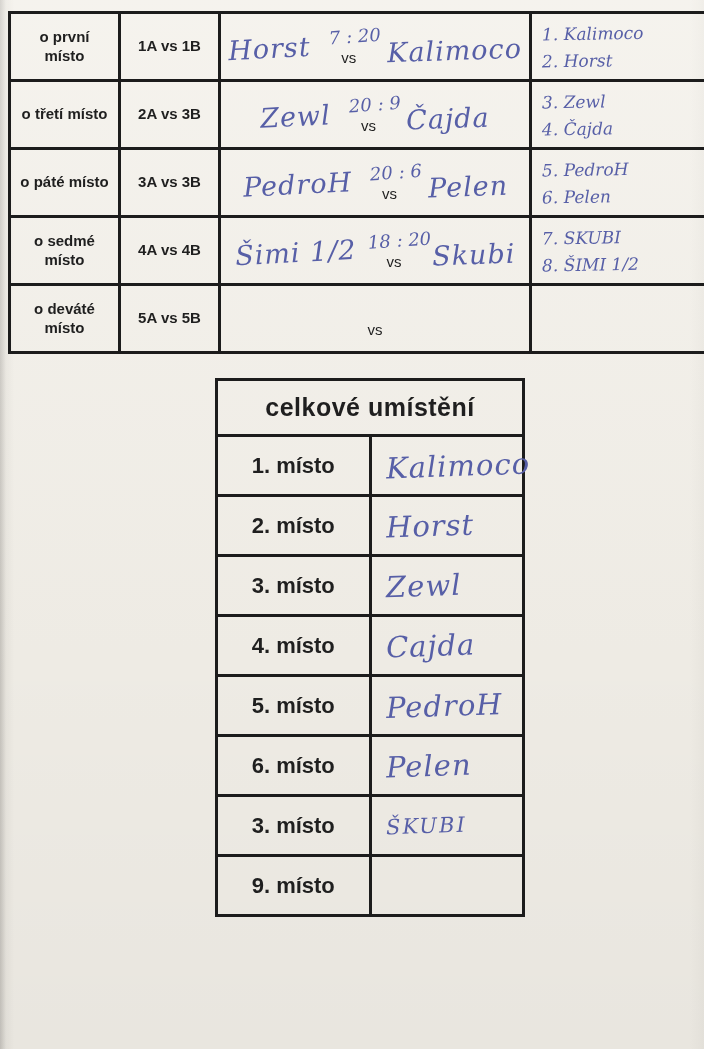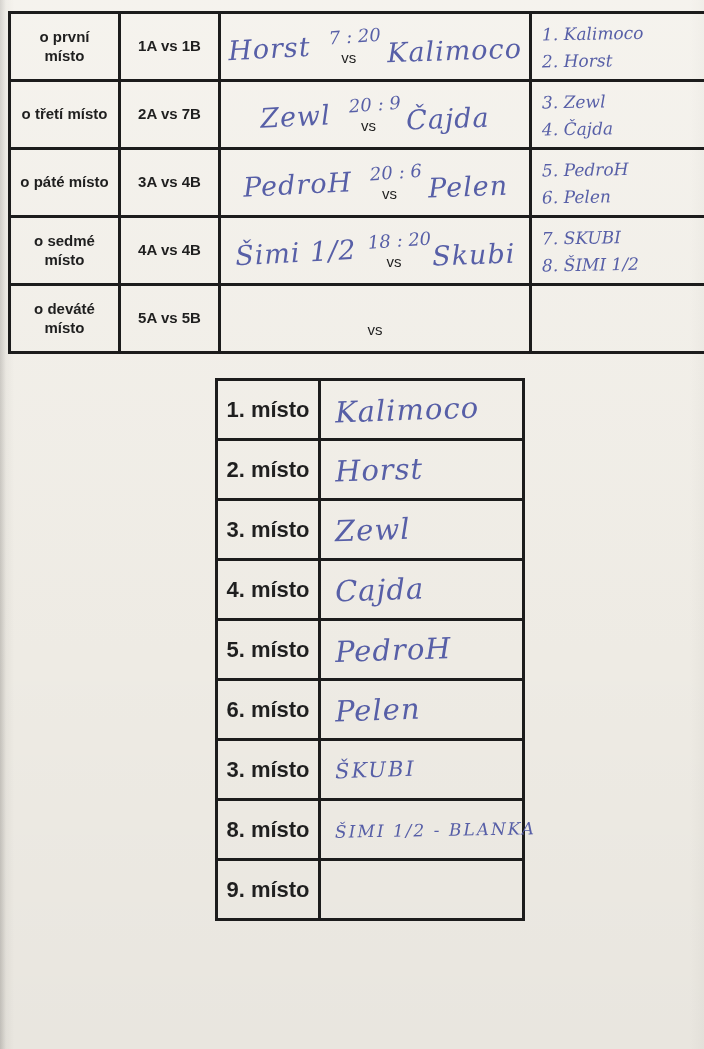--- a/index.html
+++ b/index.html
@@ -112,21 +112,21 @@
       <td class="col-result result-cell">
         <span class="hw result-line">1. Kalimoco</span>
         <span class="hw result-line">2. Horst</span>
       </td>
     </tr>
     <tr>
       <td class="col-label">
         <span class="print-label">o třetí místo</span>
       </td>
       <td class="col-pair">
-        <span class="print-label">2A vs 7B</span>
+        <span class="print-label">2A vs 3B</span>
       </td>
       <td class="col-match">
         <div class="match-cell">
           <span class="hw hw-name home-name">Zewl</span>
           <span class="vs-block">
             <span class="hw hw-score">20 : 9</span>
             <span class="vs-print">vs</span>
           </span>
           <span class="hw hw-name away-name">Čajda</span>
         </div>
@@ -134,21 +134,21 @@
       <td class="col-result result-cell">
         <span class="hw result-line">3. Zewl</span>
         <span class="hw result-line">4. Čajda</span>
       </td>
     </tr>
     <tr>
       <td class="col-label">
         <span class="print-label">o páté místo</span>
       </td>
       <td class="col-pair">
-        <span class="print-label">3A vs 4B</span>
+        <span class="print-label">3A vs 3B</span>
       </td>
       <td class="col-match">
         <div class="match-cell">
           <span class="hw hw-name home-name">PedroH</span>
           <span class="vs-block">
             <span class="hw hw-score">20 : 6</span>
             <span class="vs-print">vs</span>
           </span>
           <span class="hw hw-name away-name">Pelen</span>
         </div>
@@ -200,20 +200,25 @@
       <td class="col-result result-cell">
         <span class="hw result-line"></span>
         <span class="hw result-line"></span>
       </td>
     </tr>
   </tbody>
 </table>
 
 <table class="standings">
   <tbody>
+    <tr>
+      <td class="title-cell" colspan="2">
+        <span class="standings-title">celkové umístění</span>
+      </td>
+    </tr>
     <tr>
       <td class="place"><span class="place-label">1. místo</span></td>
       <td class="value-cell"><span class="hw place-value">Kalimoco</span></td>
     </tr>
     <tr>
       <td class="place"><span class="place-label">2. místo</span></td>
       <td class="value-cell"><span class="hw place-value">Horst</span></td>
     </tr>
     <tr>
       <td class="place"><span class="place-label">3. místo</span></td>
@@ -228,22 +233,18 @@
       <td class="value-cell"><span class="hw place-value">PedroH</span></td>
     </tr>
     <tr>
       <td class="place"><span class="place-label">6. místo</span></td>
       <td class="value-cell"><span class="hw place-value">Pelen</span></td>
     </tr>
     <tr class="caps-hand">
       <td class="place"><span class="place-label">3. místo</span></td>
       <td class="value-cell"><span class="hw place-value">ŠKUBI</span></td>
     </tr>
-    <tr class="small-hand">
-      <td class="place"><span class="place-label">8. místo</span></td>
-      <td class="value-cell"><span class="hw place-value">ŠIMI 1/2 - BLANKA</span></td>
-    </tr>
     <tr>
       <td class="place"><span class="place-label">9. místo</span></td>
       <td class="value-cell"><span class="hw place-value"></span></td>
     </tr>
   </tbody>
 </table>
 
 </body></html>

